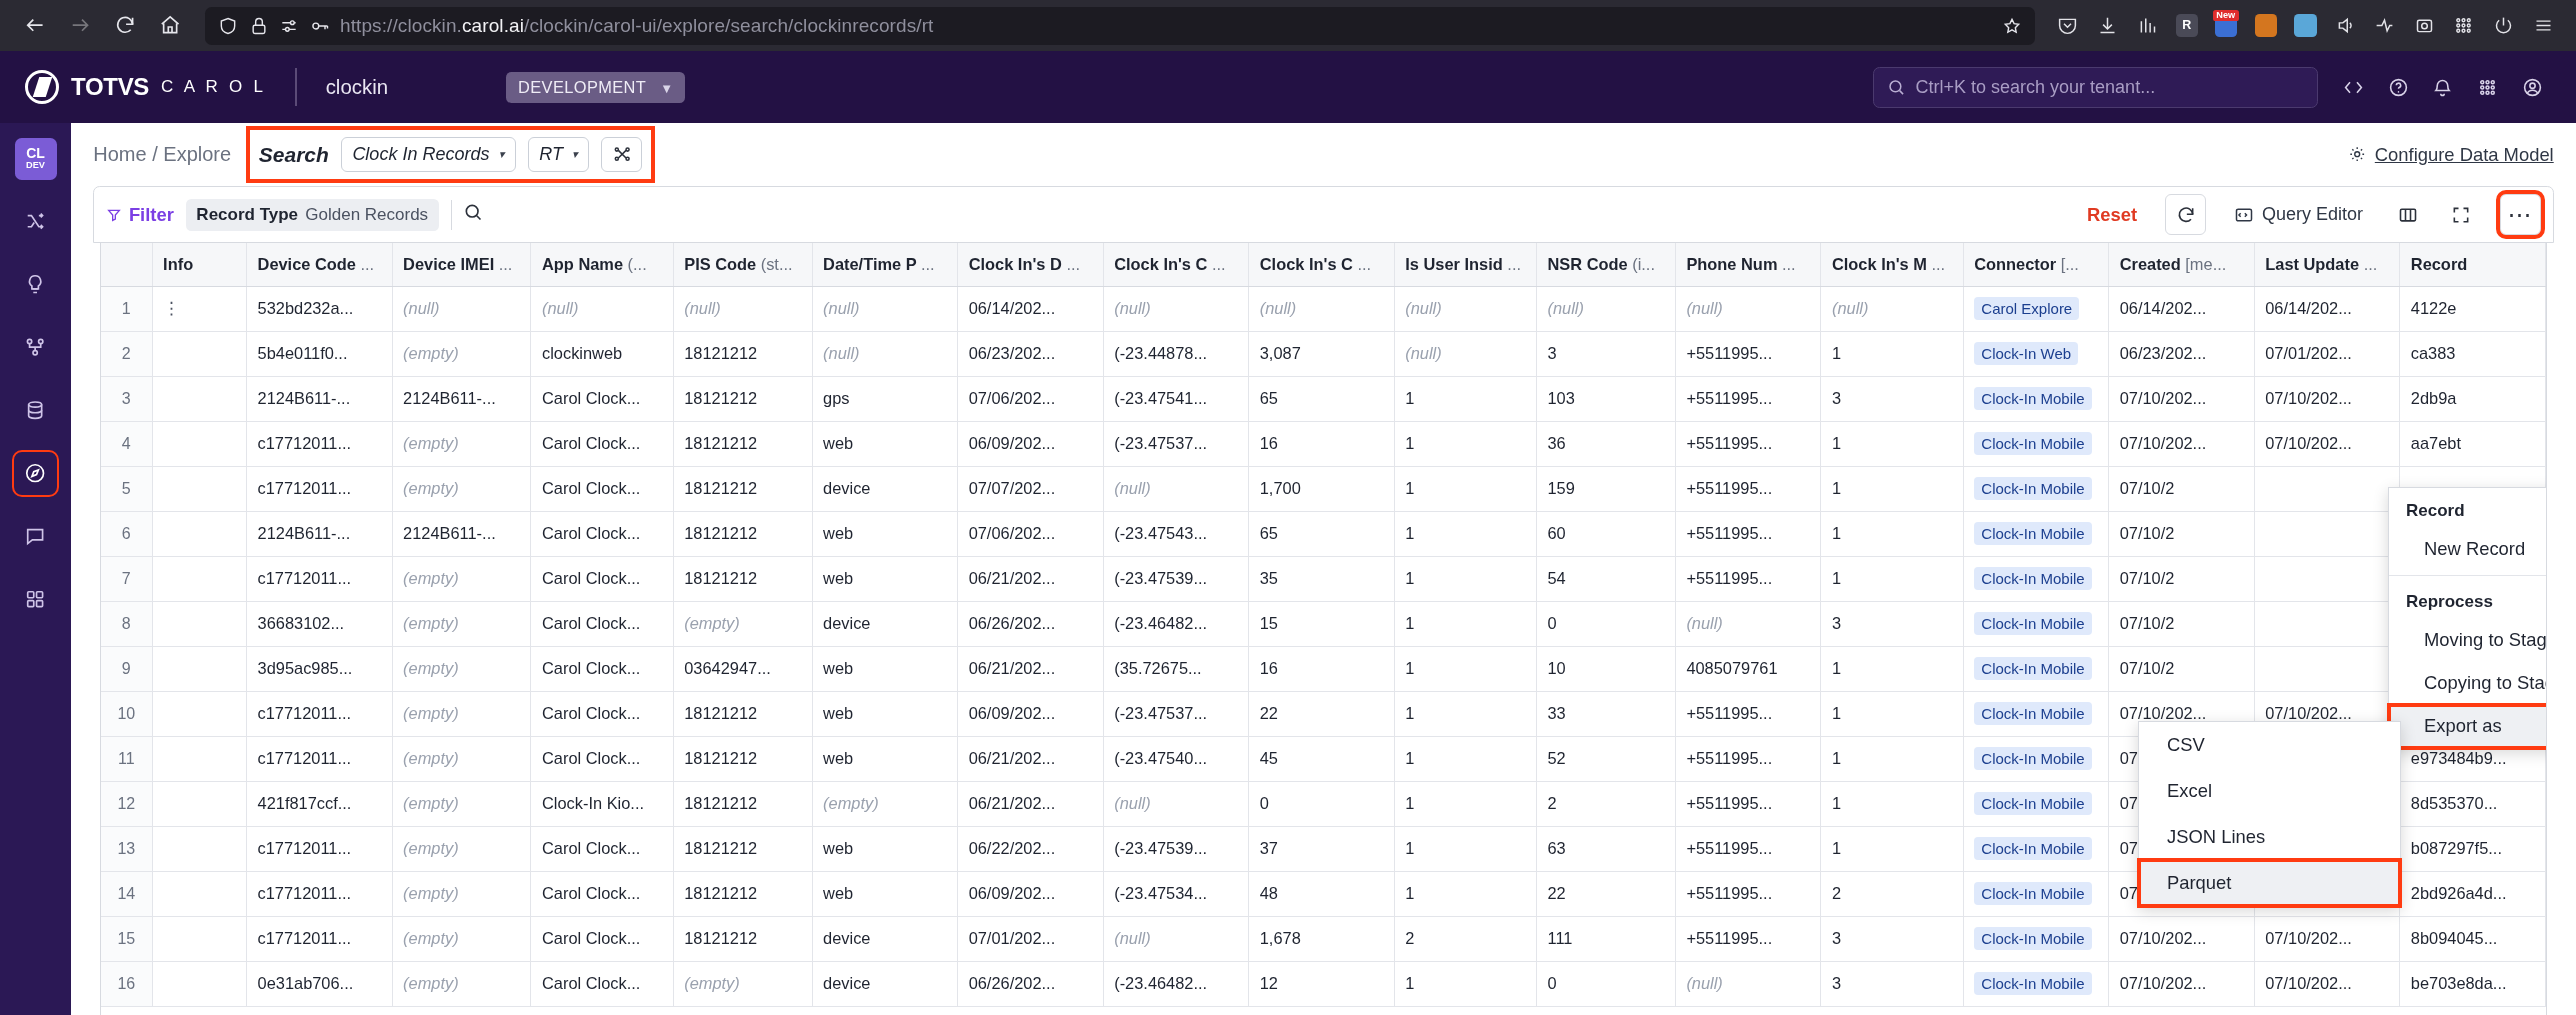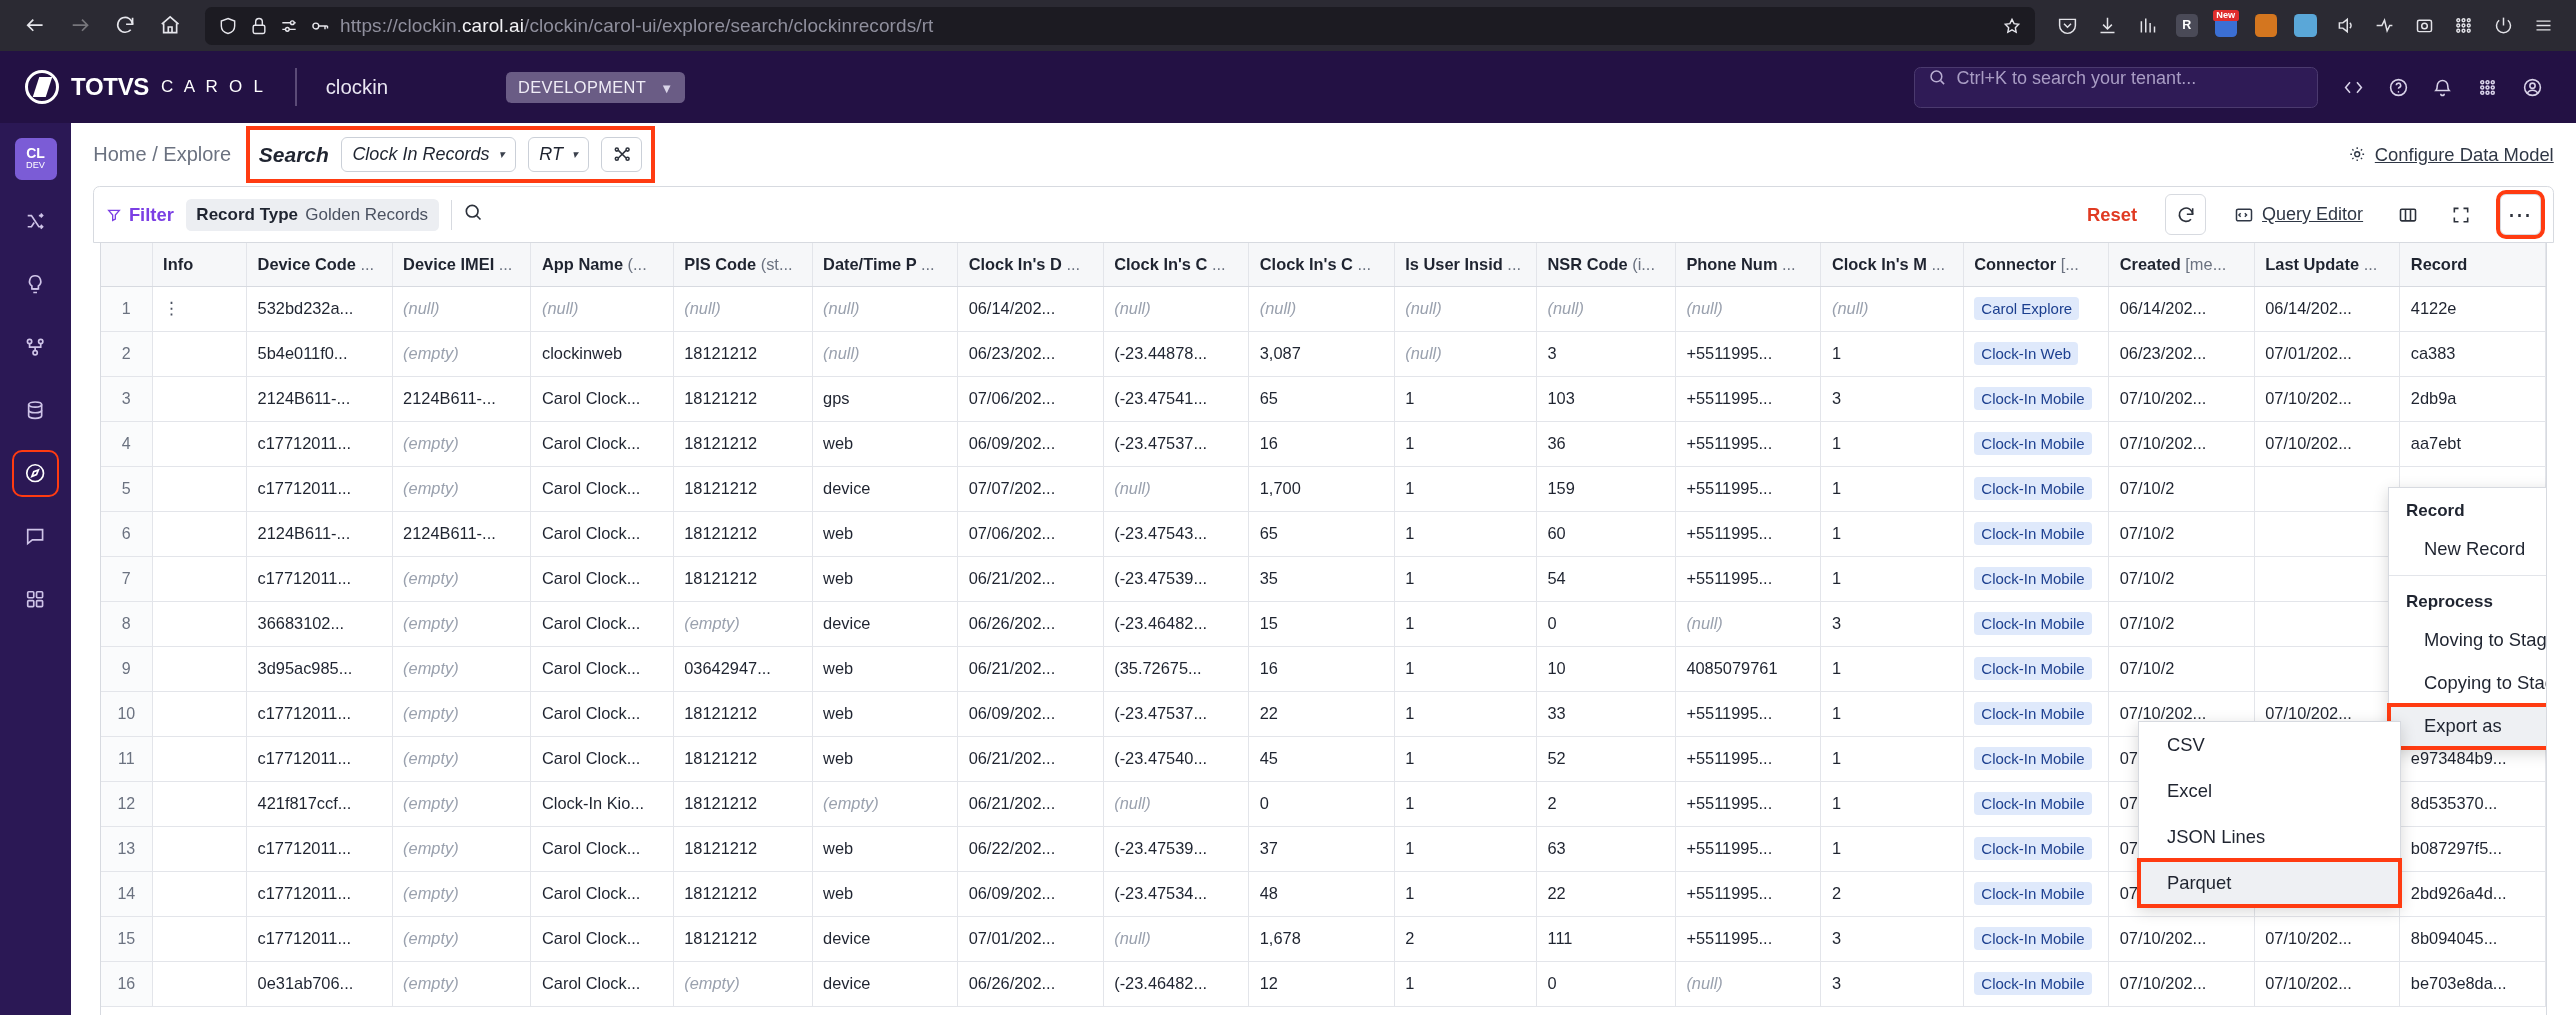--- a/index.html
+++ b/index.html
@@ -109,25 +109,25 @@
     color: #efecf6;
     border-radius: 5.3px;
     padding: 6px 12px;
     font-size: 16.4px;
     letter-spacing: 0.4px;
   }
   .env-caret { color: #d9d4e8; font-size: 13px; margin-left: 9.2px; }
 
   .hdr-search {
     margin-left: auto;
-    width: 404px; height: 41px;
+    width: 445px; height: 41px;
     background: #2f1b56;
     border: 0.7px solid #4b3a6e;
     border-radius: 6.6px;
-    display: flex; 
+    display: flex; align-items: center;
     padding: 0 13px; gap: 10.5px;
   }
   .hdr-search svg { width: 18.4px; height: 18.4px; stroke: #b9aed2; fill: none; stroke-width: 2; }
   .hdr-search span { color: #a99dc4; font-size: 18px; }
   .hdr-icons { display: flex; align-items: center; gap: 6.6px; margin-left: 17px; }
   .hdr-ic { width: 38px; height: 38px; display: flex; align-items: center; justify-content: center; }
   .hdr-ic svg { width: 21px; height: 21px; stroke: #d8d2e8; fill: none; stroke-width: 1.8; }
 
   
   .body-wrap { display: flex; height: calc(1016px - 51px - 72px); }
@@ -141,21 +141,21 @@
     flex: 0 0 auto;
   }
   .avatar {
     width: 42px; height: 42px;
     background: #7b5cd6;
     border-radius: 6.6px;
     color: #fff;
     display: flex; flex-direction: column; align-items: center; justify-content: center;
     font-size: 14px; font-weight: bold; line-height: 1.05;
   }
-  .avatar .dev { font-size: 9.2px; font-weight: normal; }
+  .avatar .dev { font-size: 9.2px; font-weight: bold; }
   .rail-item {
     width: 43px; height: 43px;
     margin-top: 20px;
     display: flex; align-items: center; justify-content: center;
     border-radius: 6.6px;
     position: relative;
   }
   .rail-item svg { width: 22.3px; height: 22.3px; stroke: #cfc4e8; fill: none; stroke-width: 1.8; }
   .rail-item.active { outline: 2.6px solid #ff3b11; border-radius: 8px; }
   .rail-item.active svg { stroke: #ffffff; }
@@ -234,21 +234,21 @@
   .reset-btn { margin-left: auto; color: #e03a22; font-size: 18.4px; font-weight: bold; }
   .tb-ic {
     width: 41px; height: 41px;
     display: flex; align-items: center; justify-content: center;
     border: 0.7px solid #d7dae0; border-radius: 6px;
     background: #fff;
   }
   .tb-ic svg { width: 20px; height: 20px; stroke: #2c313b; fill: none; stroke-width: 1.9; }
   .tb-ic.plain { border: none; }
   .qe-btn { display: flex; align-items: center; gap: 8px; color: #2f3745; font-size: 18px; }
-  .qe-btn .txt { text-decoration: underline; }
+  .qe-btn .txt { }
   .qe-btn svg { width: 20px; height: 20px; stroke: #2f3745; fill: none; stroke-width: 1.8; }
   .tb-ic.hl { outline: 4px solid #ff3b11; }
   .dots { font-size: 24px; color: #2c313b; letter-spacing: 1.3px; line-height: .5; }
 
   
   .table-wrap {
     margin: 0 29px;
     border: 0.7px solid #d7dae0;
     border-top: none;
     flex: 1 1 auto;

